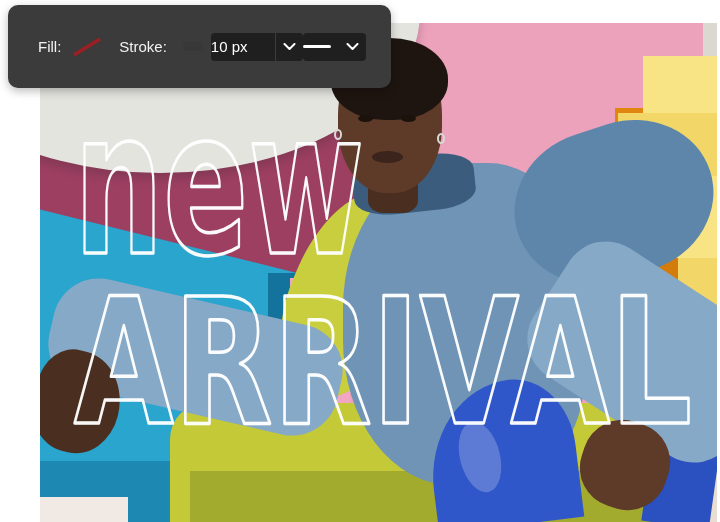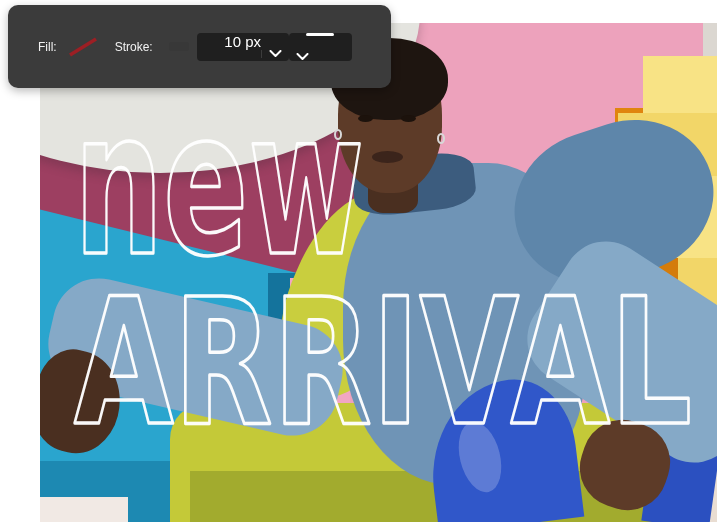--- a/index.html
+++ b/index.html
@@ -69,27 +69,27 @@
                stroke-linejoin:round; stroke-linecap:round; }
   .word-new     { left:32px; top:90px; }
   .word-arrival { left:32px; top:262px; }
 
   
   .toolbar { position:absolute; left:8px; top:5px; width:383px; height:83px;
              border-radius:10px; box-shadow:0 3px 10px rgba(0,0,0,.28);
              display:flex; align-items:center; padding-left:30px; }
   .toolbar button { appearance:none; border:none; background:none; padding:0; margin:0;
                     display:flex; align-items:center; cursor:pointer; }
-  .tb-label { color:#f2f2f2; font-size:12px; margin-right:8px; white-space:nowrap; }
+  .tb-label { color:#f2f2f2; font-size:15px; margin-right:8px; white-space:nowrap; }
   .lab-stroke { margin-left:14px; }
   .swatch { width:36px; height:26px; background:#ffffff; border:1px solid #919191;
             border-radius:2px; justify-content:center; }
   .stroke-ring { width:20px; height:9px; background:#383838; border-radius:2px; display:block; }
   .field { height:28px; border:1px solid #5a5a5a; border-radius:4px; color:#ffffff;
-           font-size:15px; align-items:center;flex-direction:column; }
+           font-size:15px; align-items:center; }
   .field-width { width:92px; margin-left:10px; padding-left:13px; }
   .field-style { width:63px; margin-left:6px;  padding-left:9px; justify-content:space-between; }
   .chev-wrap { margin-left:auto; align-self:stretch; display:flex; align-items:center;
                padding:0 7px; border-left:1px solid #3c3c3c; }
   .chev-wrap2 { align-self:stretch; display:flex; align-items:center; padding:0 7px; }
   .line-swatch { width:28px; height:3px; background:#ffffff; border-radius:2px; display:block; }
 </style>
 </head>
 <body>
 

